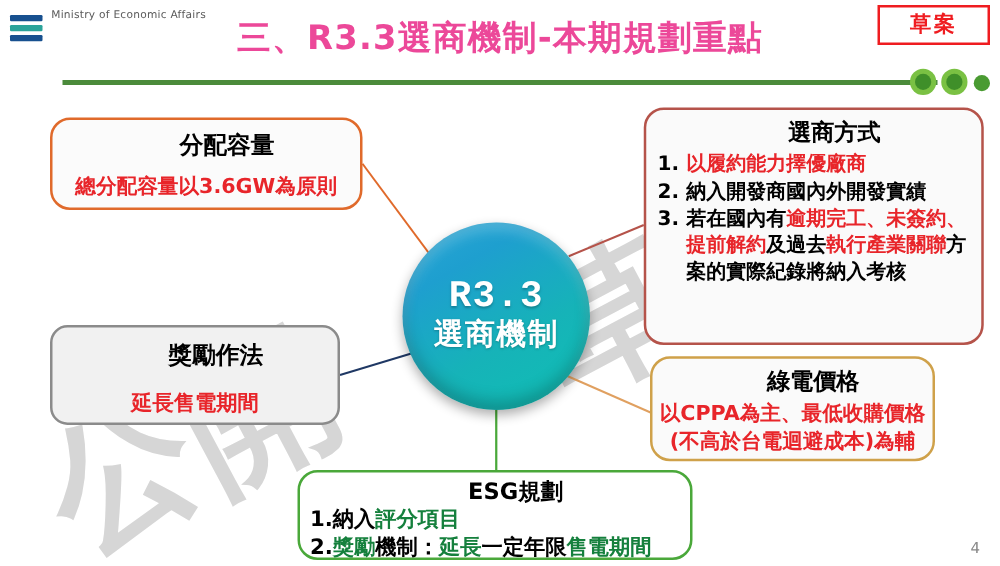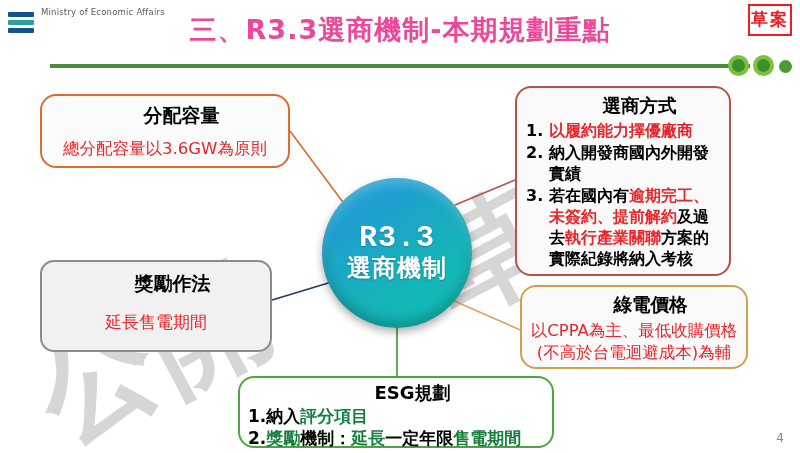--- a/index.html
+++ b/index.html
@@ -33,58 +33,58 @@
 
   #divider{position:absolute;left:50px;top:64px;width:700px;height:4px;background:#4b8b3b;}
   .hdot{position:absolute;top:55px;border-radius:50%;}
   #hdot1{left:728px;width:21px;height:21px;background:#7ac143;}
   #hdot1 b{position:absolute;left:4px;top:4px;width:13px;height:13px;border-radius:50%;background:#3f8f29;display:block;}
   #hdot2{left:753px;width:21px;height:21px;background:#7ac143;}
   #hdot2 b{position:absolute;left:4px;top:4px;width:13px;height:13px;border-radius:50%;background:#3f8f29;display:block;}
   #hdot3{left:779px;top:60px;width:13px;height:13px;background:#4a9b32;}
 
   #draft-badge{position:absolute;right:8px;top:4px;border:2.5px solid #ef1c20;
-               color:#ef1c20;font-size:17px;font-weight:700;padding:2px 1px 3px;
+               color:#ef1c20;font-size:17px;font-weight:700;padding:2px 24px 3px;
                background:#fff;letter-spacing:2px;z-index:6;}
 
   
   #canvas{position:absolute;left:0;top:70px;width:800px;height:383px;z-index:3;}
   #lines{position:absolute;left:0;top:0;width:800px;height:383px;z-index:2;}
 
   .node{position:absolute;z-index:4;box-sizing:border-box;
         border-radius:14px;background:#fafafa;}
   .node .ttl{text-align:center;font-weight:700;color:#000;margin-left:33px;}
-  .node .bd{color:#e8252a;font-weight:400;}
+  .node .bd{color:#e8252a;font-weight:700;}
 
   
   #hub{position:absolute;left:322px;top:108px;width:150px;height:150px;z-index:6;
        border-radius:50%;
        background:linear-gradient(150deg,#2aa7d6 0%,#1e9fcf 26%,#16b3b8 62%,#0fc0b4 100%);
        box-shadow:0 4px 9px rgba(0,0,0,.32), inset 0 -7px 12px rgba(0,0,0,.22),
                   inset 0 6px 10px rgba(255,255,255,.22);
        display:flex;flex-direction:column;align-items:center;justify-content:center;font-family:Liberation Mono, monospace;}
   #hub .l1{color:#fff;font-size:30px;font-weight:700;line-height:34px;letter-spacing:1px;
            text-shadow:0 1px 2px rgba(0,0,0,.25);}
   #hub .l2{color:#fff;font-size:24px;font-weight:700;line-height:30px;letter-spacing:1px;
            text-shadow:0 1px 2px rgba(0,0,0,.25);}
 
   
   #node-capacity{left:40px;top:24px;width:250px;height:74px;
      border:2.4px solid #e06a2b;border-radius:16px;background:#fbfbfb;}
   #node-capacity .ttl{font-size:19px;margin-top:7px;}
   #node-capacity .bd{font-size:16.5px;text-align:center;margin-top:9px;}
 
   
-  #node-incentive{left:40px;top:190px;width:232px;height:92px;
+  #node-incentive{left:40px;top:190px;width:232px;height:80px;
      border:2.4px solid #8b8b8b;border-radius:14px;background:#f1f1f1;}
   #node-incentive .ttl{font-size:19px;margin-top:9px;}
   #node-incentive .bd{font-size:17px;text-align:center;margin-top:14px;}
 
   
-  #node-method{left:515px;top:16px;width:216px;height:190px;
+  #node-method{left:515px;top:16px;width:272px;height:190px;
      border:2.4px solid #b5534a;border-radius:16px;background:#fafafa;}
   #node-method .ttl{font-size:18.5px;margin-top:5px;}
   #node-method ol{margin:2px 0 0 0;padding:0 6px 0 32px;list-style:none;counter-reset:li;}
   #node-method li{counter-increment:li;position:relative;font-size:16px;line-height:21px;
                   color:#000;font-weight:700;margin-bottom:1px;}
   #node-method li:before{content:counter(li) ".";position:absolute;left:-23px;font-weight:600;}
   #node-method li .r{color:#e8252a;}
 
   
   #node-price{left:520px;top:215px;width:228px;height:84px;

